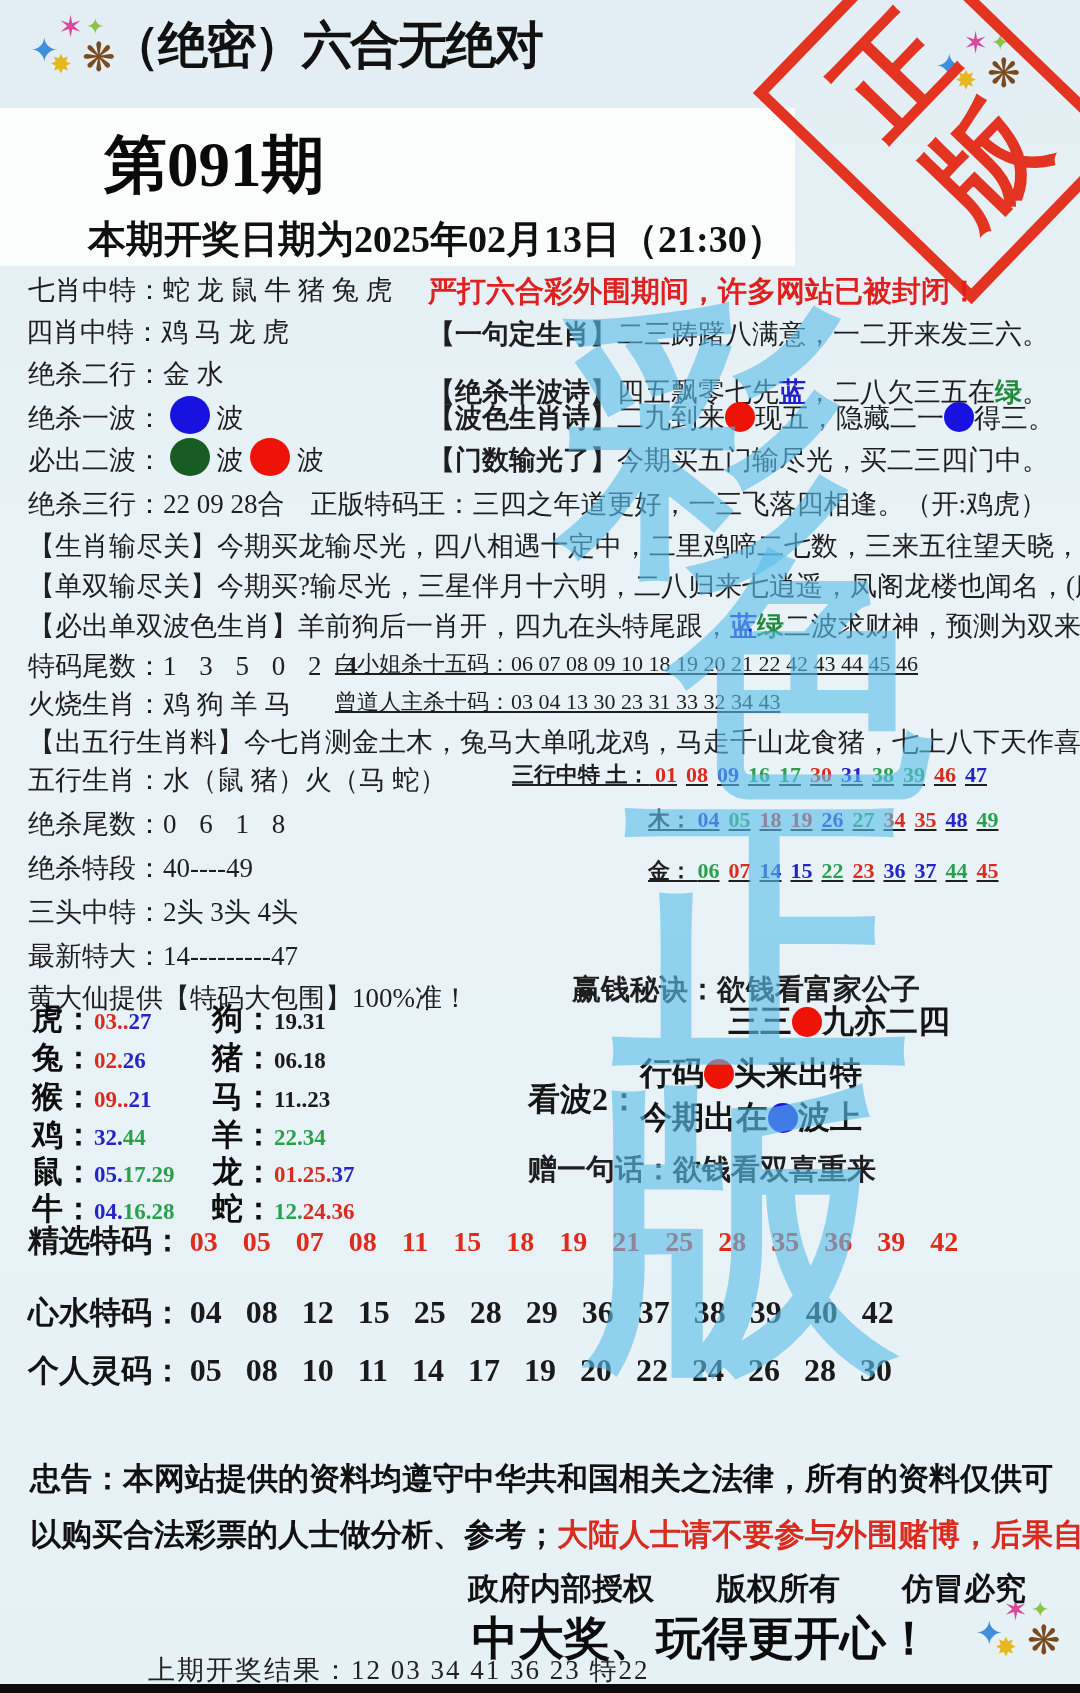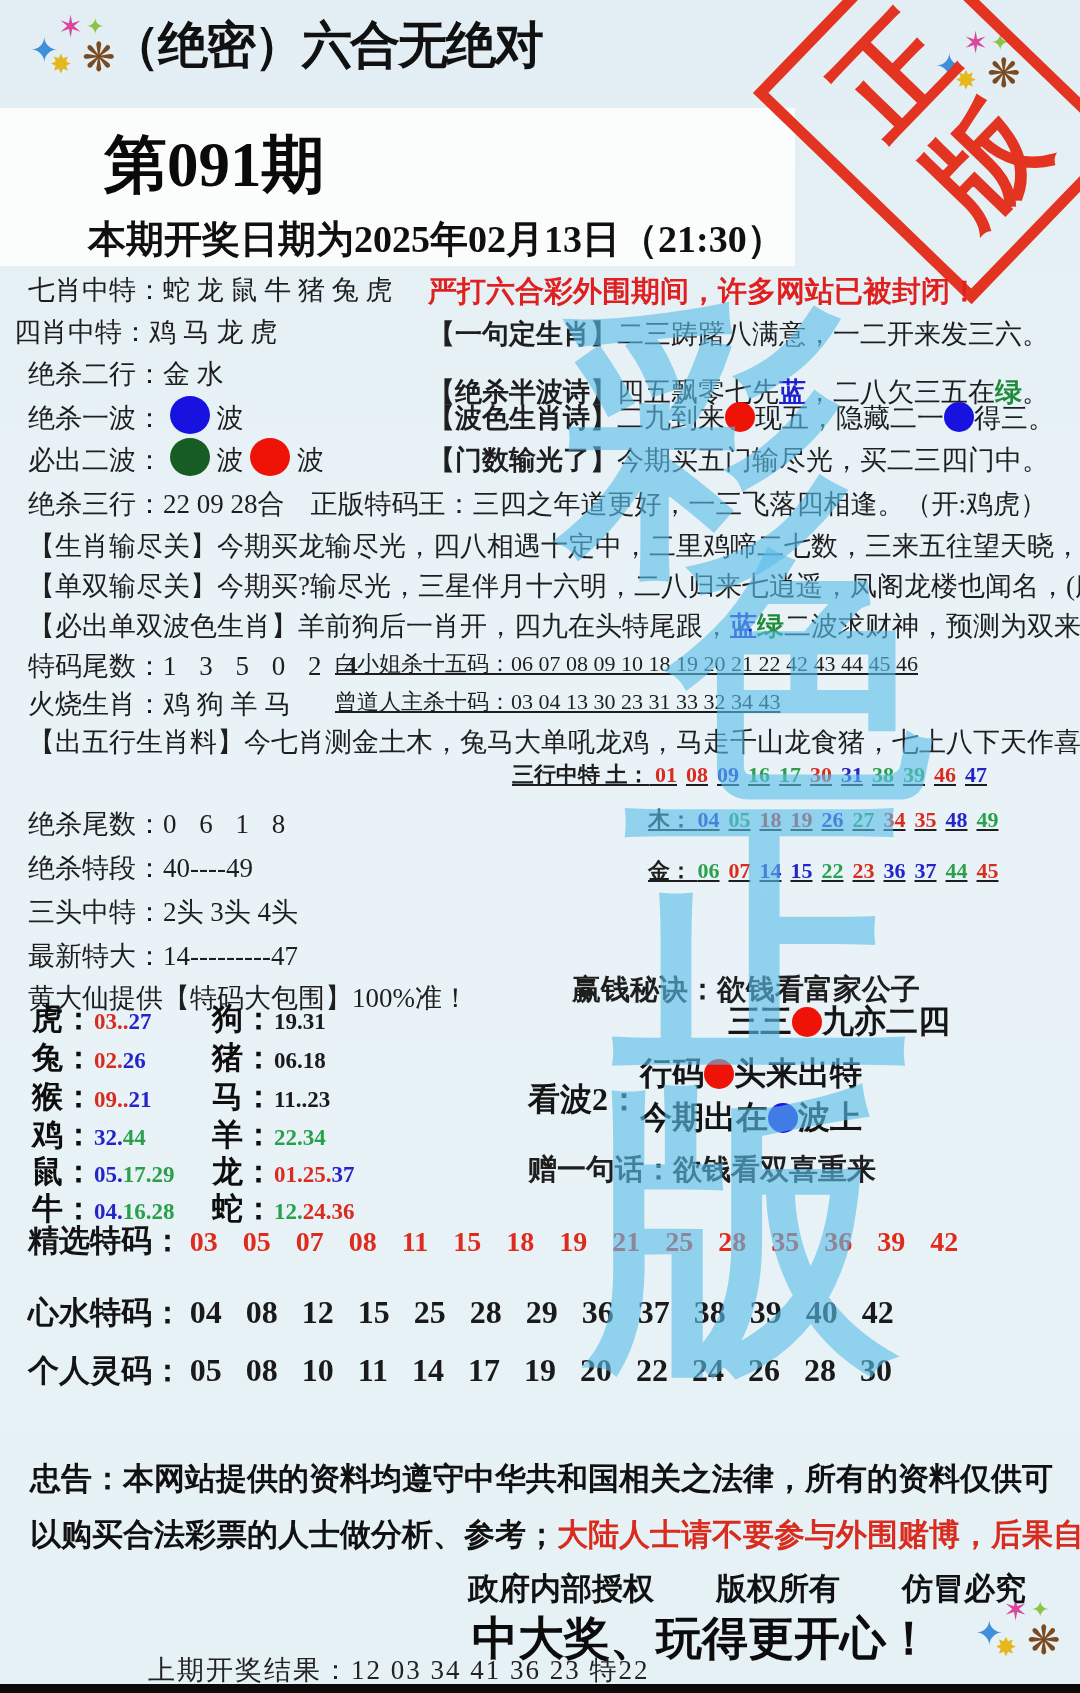--- a/index.html
+++ b/index.html
@@ -101,21 +101,21 @@
   </div>
 
   <div class="abs wm wm1">彩</div>
   <div class="abs wm wm2">色</div>
   <div class="abs wm wm3">正</div>
   <div class="abs wm wm4">版</div>
 
   <div class="row" style="left:28px;top:272px;">
     <span>七肖中特：</span><span>蛇 龙 鼠 牛 猪 兔 虎</span>
   </div>
-  <div class="row" style="left:14px;top:314px;">
+  <div class="row" style="left:26px;top:314px;">
     <span>四肖中特：</span><span>鸡 马 龙 虎</span>
   </div>
   <div class="row" style="left:28px;top:356px;">
     <span>绝杀二行：</span><span>金 水</span>
   </div>
   <div class="row" style="left:28px;top:396px;">
     <span>绝杀一波：</span>
     <span class="ball ball-lg bl"></span>
     <span>波</span>
   </div>
@@ -156,20 +156,23 @@
     <span>白小姐杀十五码：</span><span>06 07 08 09 10 18 19 20 21 22 42 43 44 45 46</span>
   </div>
   <div class="row" style="left:28px;top:686px;">
     <span>火烧生肖：</span><span>鸡 狗 羊 马</span>
   </div>
   <div class="row numrow" style="left:335px;top:687px;">
     <span>曾道人主杀十码：</span><span>03 04 13 30 23 31 33 32 34 43</span>
   </div>
   <div class="row" style="left:28px;top:724px;">【出五行生肖料】今七肖测金土木，兔马大单吼龙鸡，马走千山龙食猪，七上八下天作喜。</div>
 
+  <div class="row" style="left:28px;top:762px;">
+    <span>五行生肖：</span><span>水（鼠 猪）火（马 蛇）</span>
+  </div>
   <div class="row" style="left:28px;top:806px;">
     <span>绝杀尾数：</span><span style="letter-spacing:8px;">0 6 1 8</span>
   </div>
   <div class="row" style="left:28px;top:850px;">
     <span>绝杀特段：</span><span>40----49</span>
   </div>
   <div class="row" style="left:28px;top:894px;">
     <span>三头中特：</span><span>2头 3头  4头</span>
   </div>
   <div class="row" style="left:28px;top:938px;">

